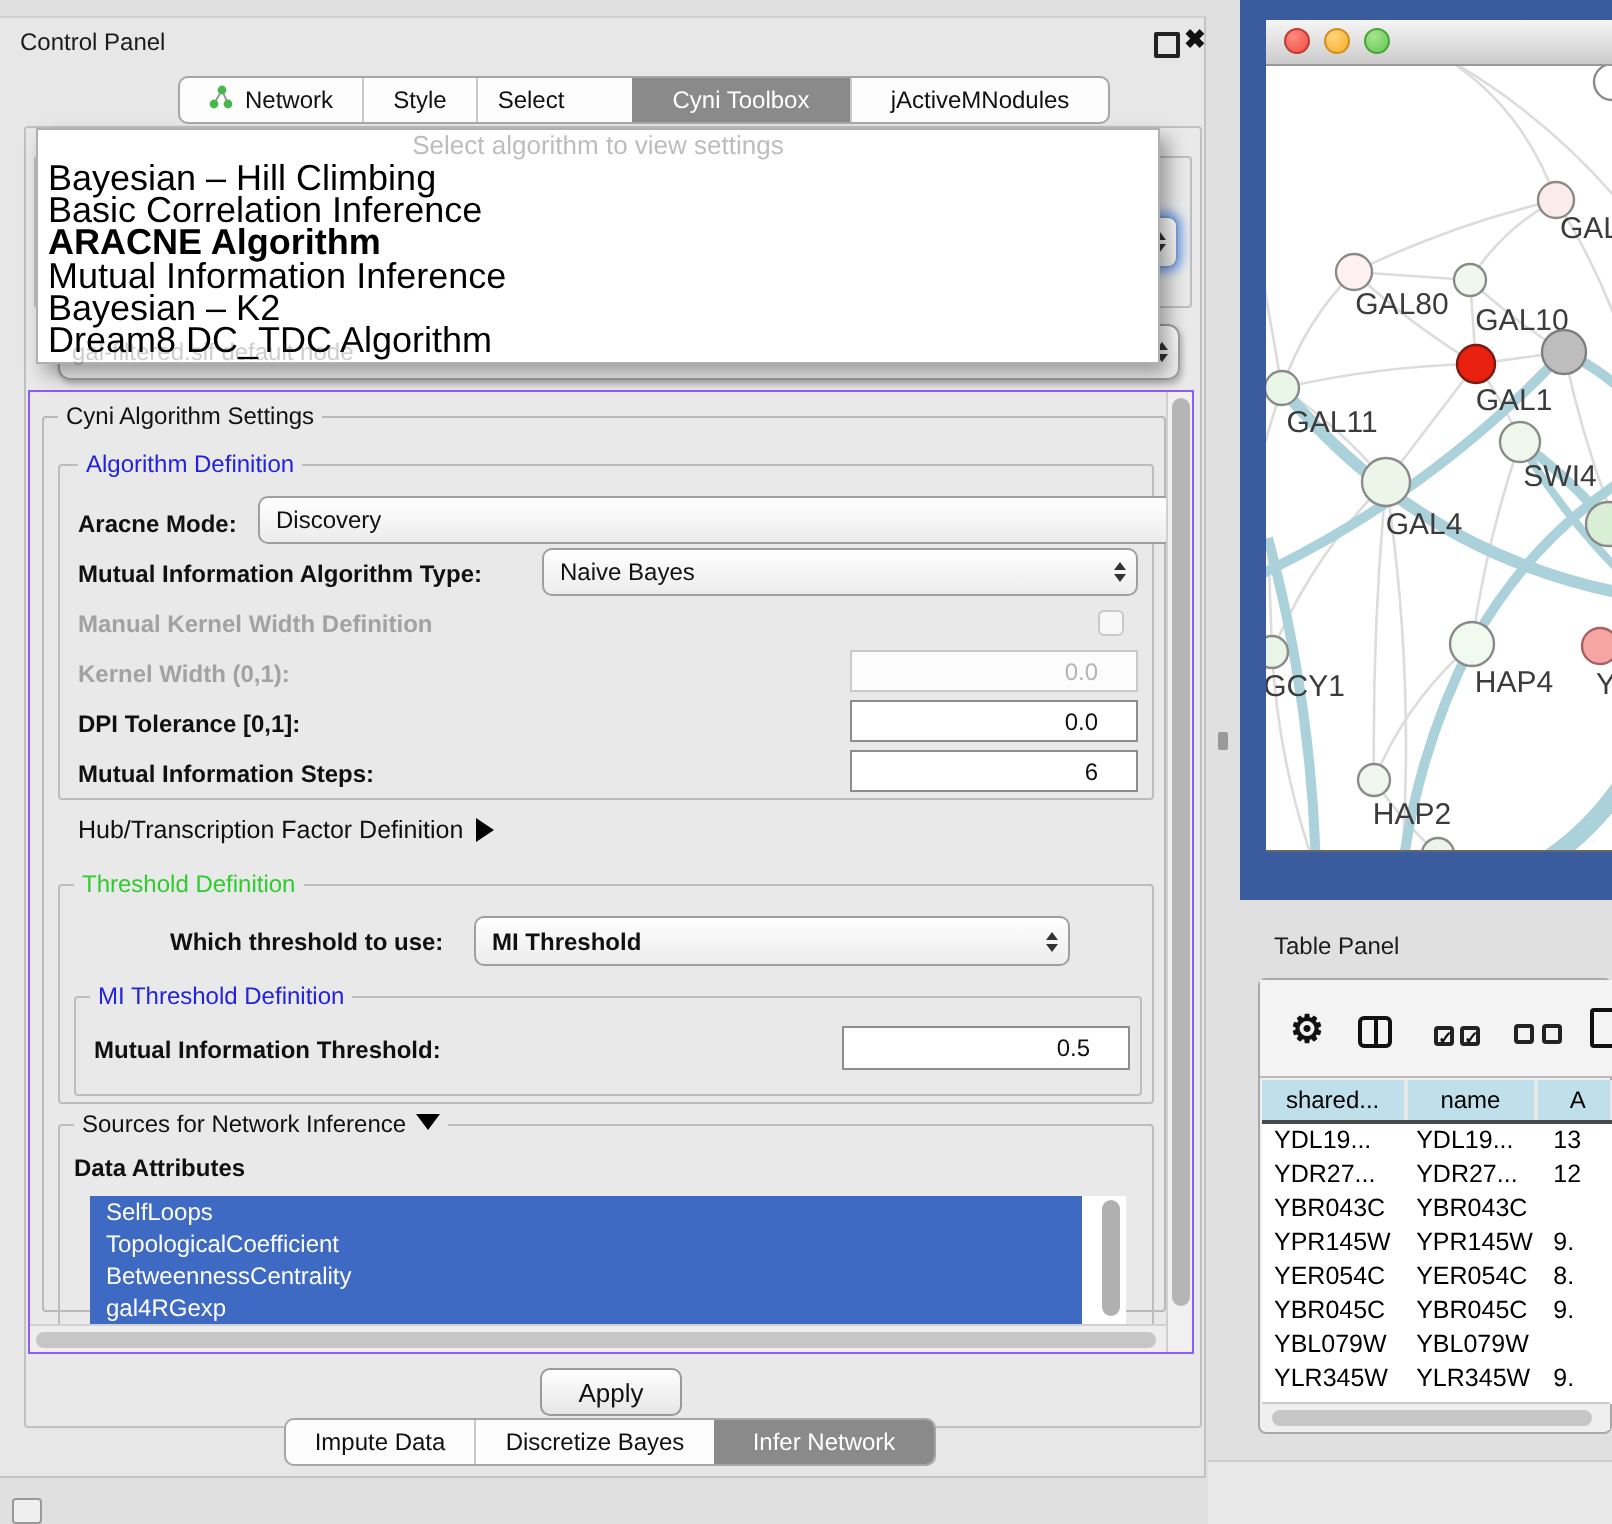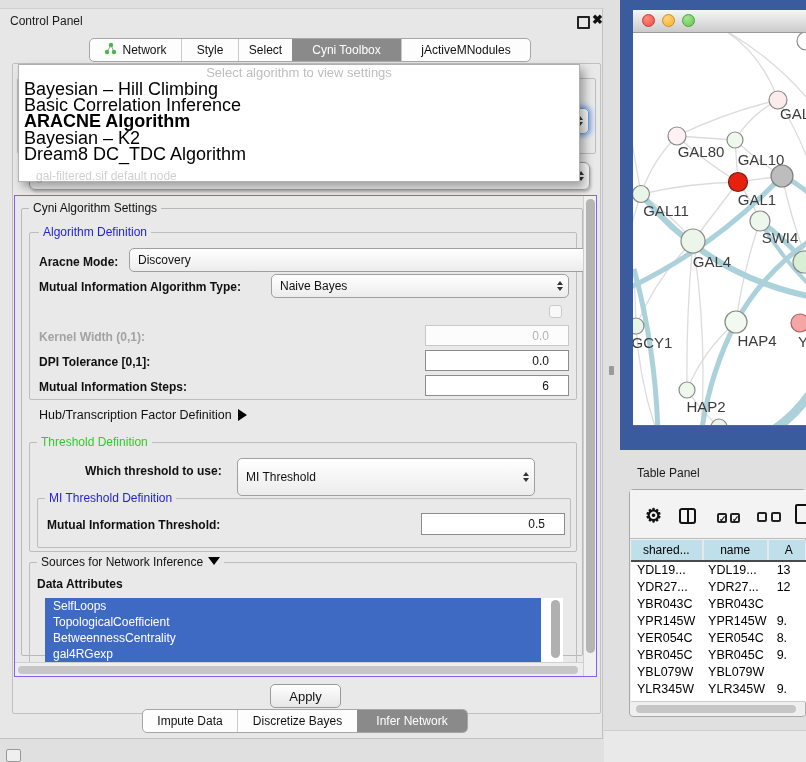--- a/index.html
+++ b/index.html
@@ -117,21 +117,21 @@
             </svg>
         </span>
         <span>Network</span>
       </div>
       <div class="tab" style="width:56px;">
           <span>Style</span>
         </div>
       <div class="tab" style="width:53px;">
           <span>Select</span>
         </div>
-      <div class="tab selected" style="width:109px;">
+      <div class="tab selected" style="width:109px;margin-left:24px;">
           <span>Cyni Toolbox</span>
         </div>
       <div class="tab" style="width:128px;">
           <span>jActiveMNodules</span>
         </div>
     </div>
 
     <div id="content-panel">
 
       <div class="box" style="left:4px;top:14px;width:577px;height:74px;"></div>
@@ -150,20 +150,21 @@
           </span>
       </div>
     </div>
 
     <div id="popup">
       <div class="ph">Select algorithm to view settings</div>
       <div id="popup-list">
           <div class="item">Bayesian – Hill Climbing</div>
           <div class="item">Basic Correlation Inference</div>
           <div class="item hl">ARACNE Algorithm</div>
+          <div class="item">Mutual Information Inference</div>
           <div class="item">Bayesian – K2</div>
           <div class="item">Dream8 DC_TDC Algorithm</div>
         </div>
     </div>
     <div id="ghost-combo-text">gal-filtered.sif default node</div>
 
     <div id="settings">
       <div class="box" style="left:6px;top:12px;width:560px;height:446px;border-color:#b9b9b9;"></div>
       <div class="gtitle" style="left:14px;top:5px;">Cyni Algorithm Settings</div>
 
@@ -181,20 +182,21 @@
 
       <div class="lbl" style="left:24px;top:84px;">Mutual Information Algorithm Type:</div>
       <div class="combo" style="left:256px;top:78px;width:298px;height:24px;">
         <span class="ctext">Naive Bayes</span>
         <span class="arrows">
             <i class="up"></i>
             <i class="dn"></i>
           </span>
       </div>
 
+      <div class="lbl disabled" style="left:24px;top:109px;">Manual Kernel Width Definition</div>
       <div class="checkbox" style="left:534px;top:109px;"></div>
 
       <div class="lbl disabled" style="left:24px;top:134px;">Kernel Width (0,1):</div>
       <div class="field disabled" style="left:410px;top:129px;width:144px;height:21px;">
           <span>0.0</span>
         </div>
 
       <div class="lbl" style="left:24px;top:159px;">DPI Tolerance [0,1]:</div>
       <div class="field" style="left:410px;top:154px;width:144px;height:21px;">
           <span>0.0</span>
@@ -204,21 +206,21 @@
       <div class="field" style="left:410px;top:179px;width:144px;height:21px;">
           <span>6</span>
         </div>
 
       <div class="lbl plain" style="left:24px;top:212px;font-size:12.5px;"><span>Hub/Transcription Factor Definition</span><span class="tri-right"></span></div>
 
       <div class="box" style="left:14px;top:246px;width:546px;height:108px;"></div>
       <div class="gtitle" style="left:22px;top:239px;color:#2ecc2e;">Threshold Definition</div>
 
       <div class="lbl" style="left:70px;top:268px;">Which threshold to use:</div>
-      <div class="combo" style="left:222px;top:262px;width:298px;height:38px;">
+      <div class="combo" style="left:222px;top:262px;width:298px;height:25px;font-weight:bold;">
         <span class="ctext">MI Threshold</span>
         <span class="arrows">
             <i class="up"></i>
             <i class="dn"></i>
           </span>
       </div>
 
       <div class="box" style="left:22px;top:302px;width:532px;height:48px;"></div>
       <div class="gtitle" style="left:30px;top:295px;color:#2222dd;">MI Threshold Definition</div>
       <div class="lbl" style="left:32px;top:322px;">Mutual Information Threshold:</div>

